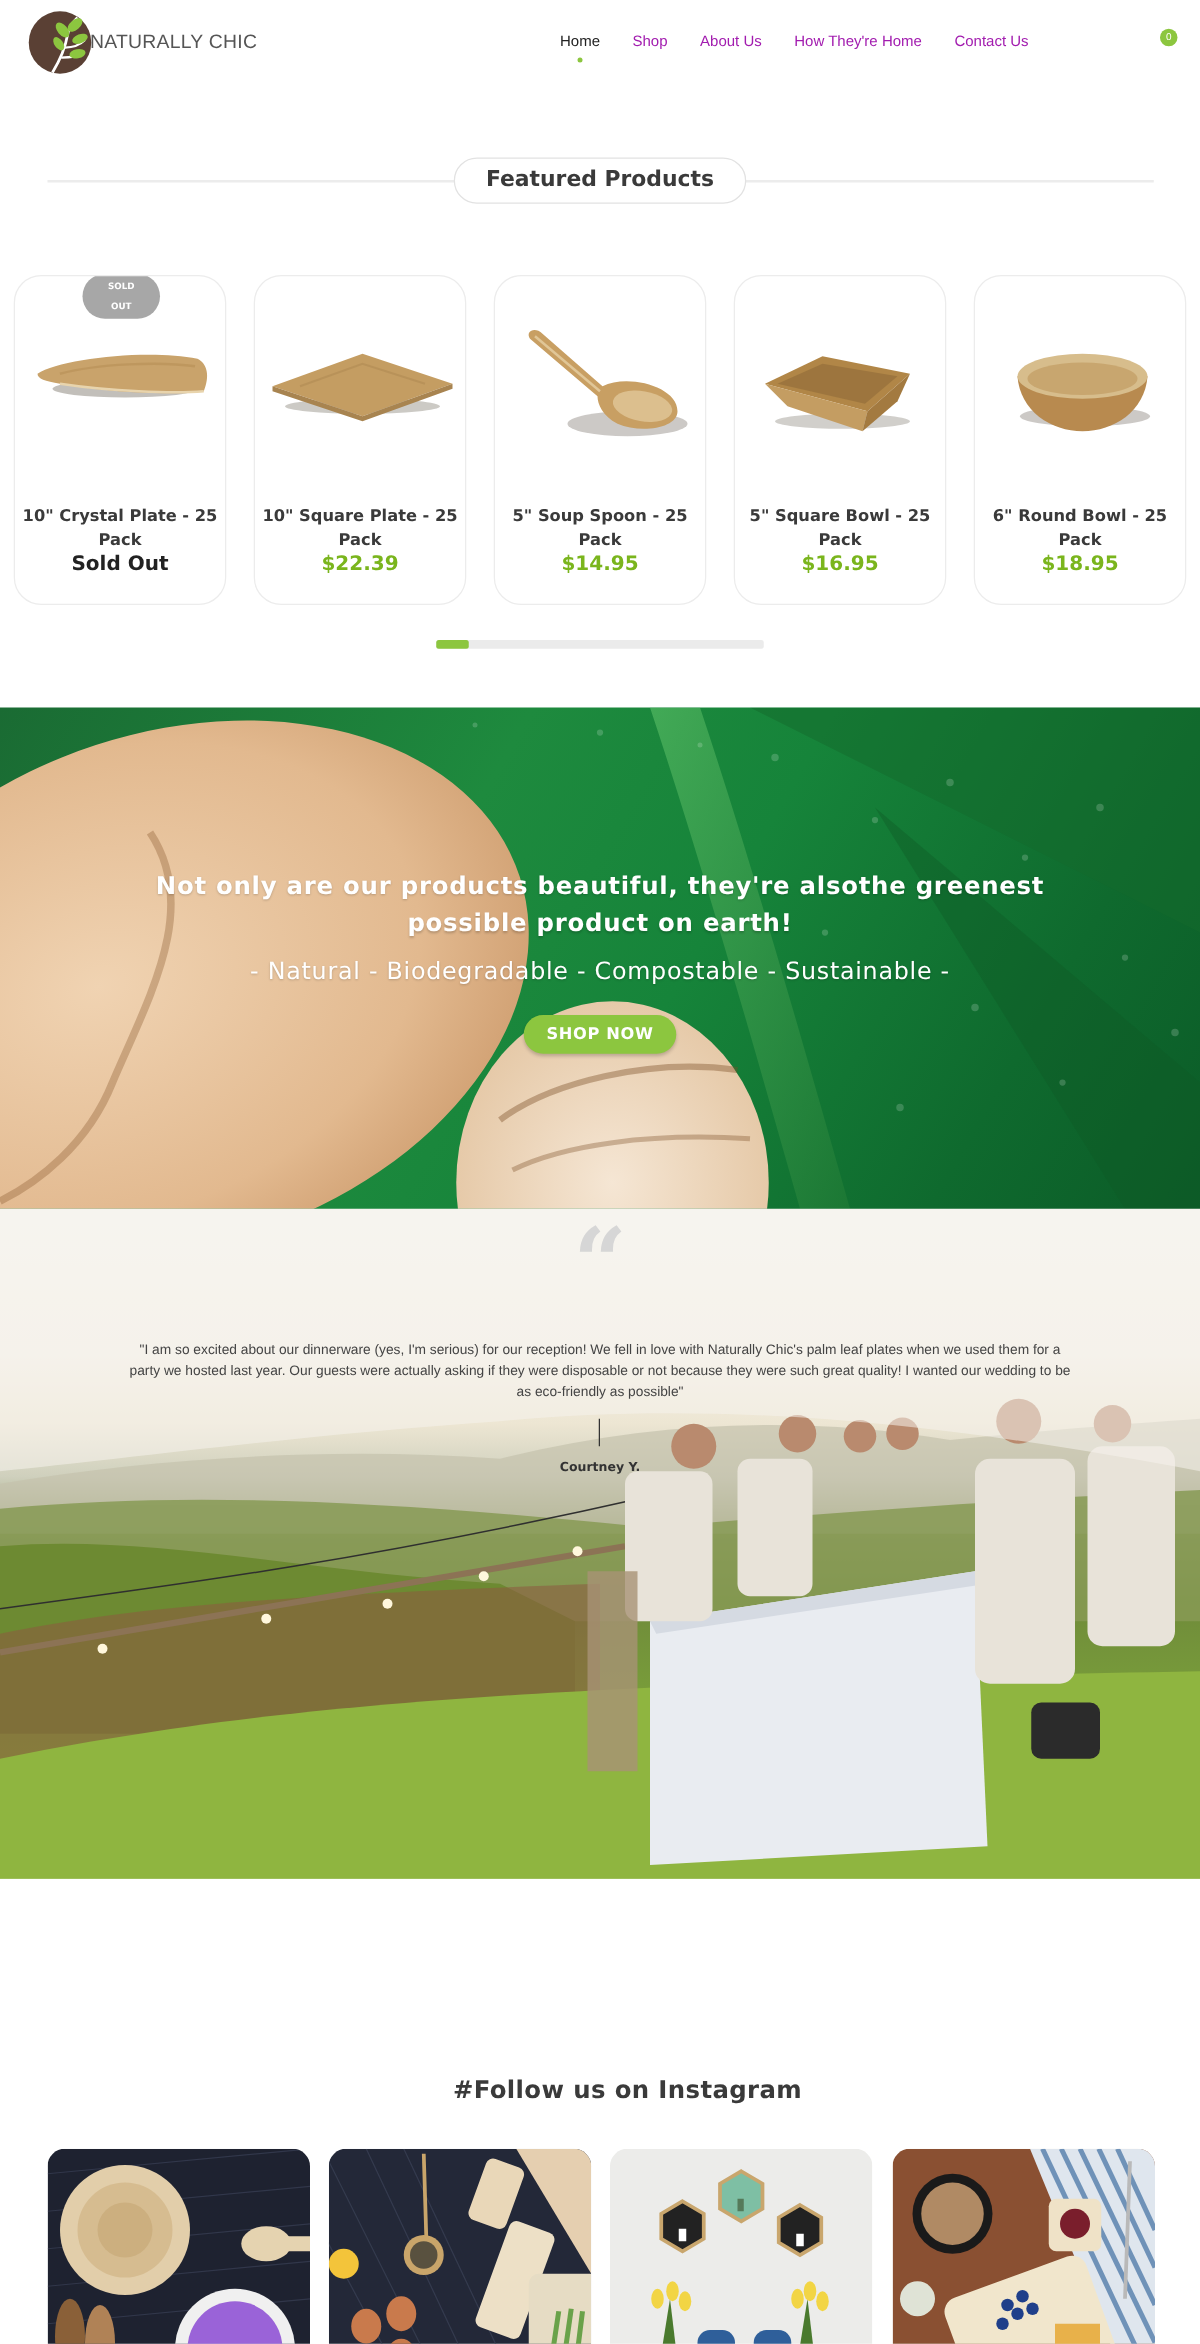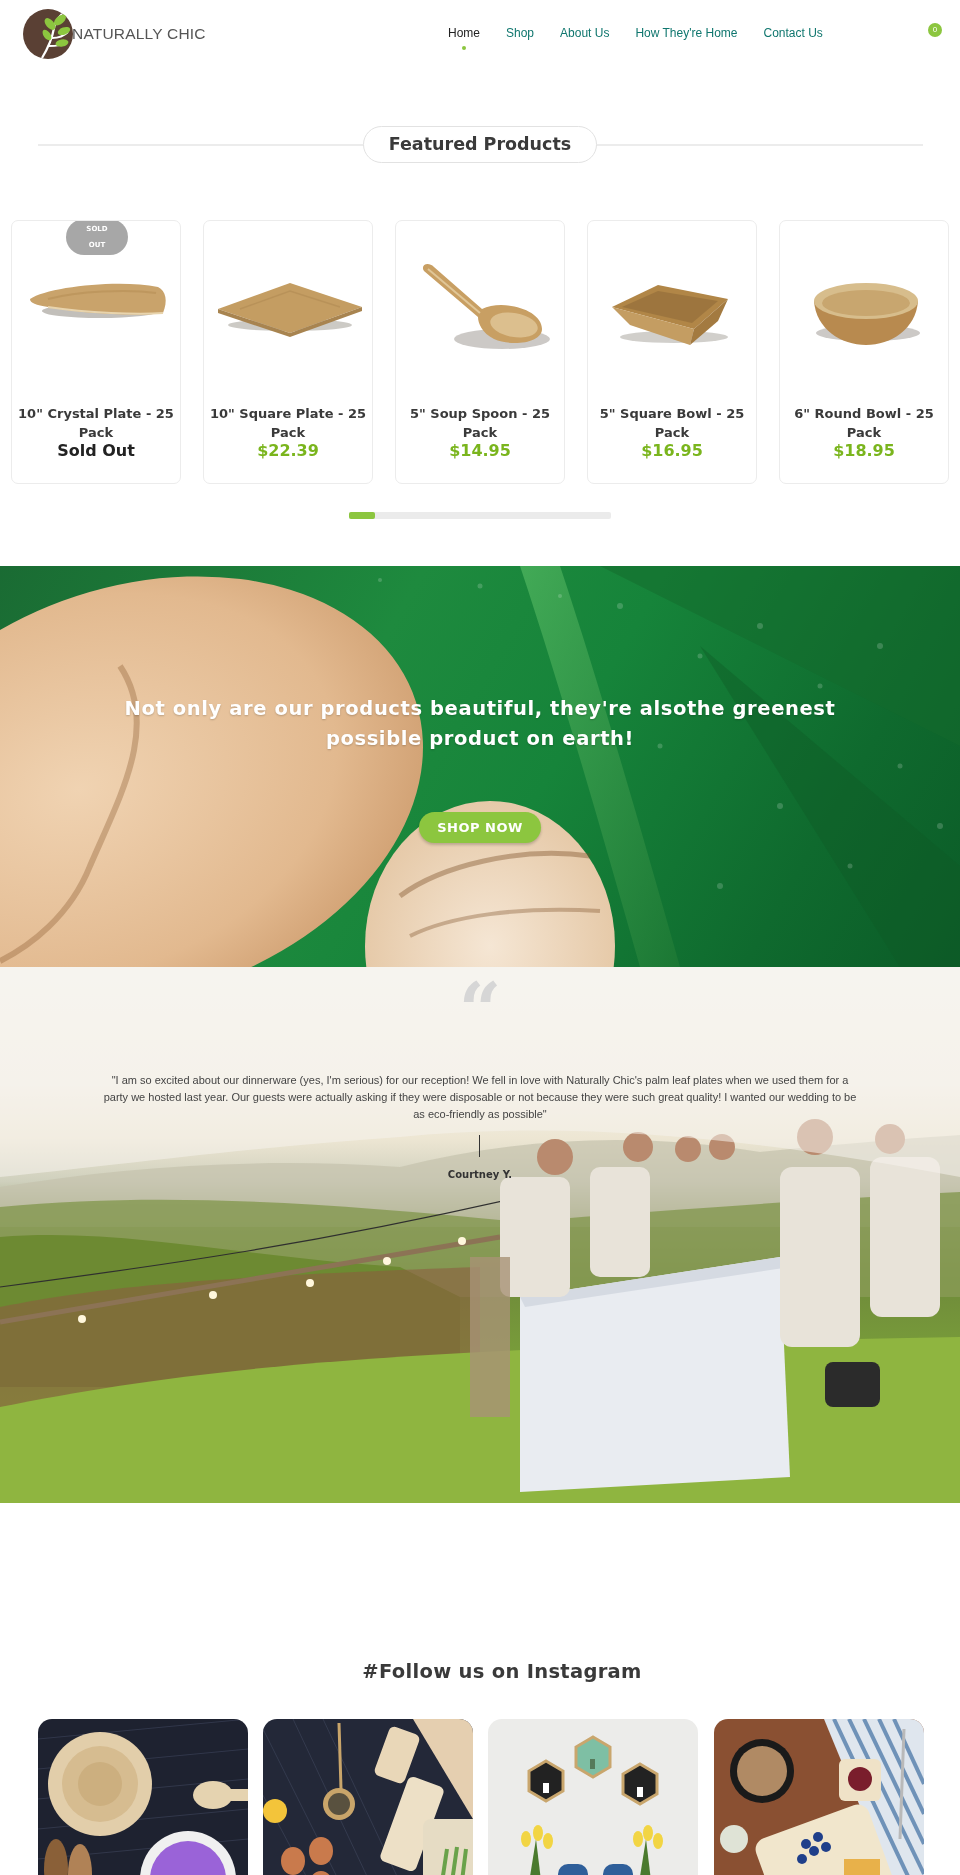--- a/index.html
+++ b/index.html
@@ -5,32 +5,32 @@
   * { box-sizing: border-box; margin: 0; padding: 0; }
   html, body { width: 960px; background: #ffffff; }
   body { font-family: "DejaVu Sans", sans-serif; color: #333; position: relative; height: 1875px; overflow: hidden; }
 
   
   .header { position: absolute; top: 0; left: 0; width: 960px; height: 70px; }
   .logo { position: absolute; left: 22px; top: 8px; display: flex; align-items: center; cursor: pointer; }
   .logo-mark { width: 52px; height: 52px; }
   .logo-text { font-family: "Liberation Sans", sans-serif; font-size: 15.5px; color: #555; letter-spacing: 0.2px; margin-left: -2px; }
   .nav { position: absolute; top: 26px; left: 448px; display: flex; }
-  .nav-item { font-family: "Liberation Sans", sans-serif; font-size: 12px; color: #0f766e; margin-right: 26px; position: relative; cursor: pointer; white-space: nowrap; }
+  .nav-item { font-family: "Liberation Sans", sans-serif; font-size: 12px; color: #a21caf; margin-right: 26px; position: relative; cursor: pointer; white-space: nowrap; }
   .nav-item.active { color: #222; }
   .nav-item .dot { position: absolute; left: 50%; top: 20px; width: 4px; height: 4px; margin-left: -2px; border-radius: 50%; background: #8cc63f; }
   .cart-badge { position: absolute; left: 928px; top: 23px; width: 14px; height: 14px; border-radius: 50%; background: #8cc63f; color: #fff; font-size: 8px; line-height: 14px; text-align: center; font-family: "Liberation Sans", sans-serif; cursor: pointer; }
 
   
   .featured-line { position: absolute; top: 144px; left: 38px; width: 885px; height: 2px; background: #ececec; }
   .featured-pill { position: absolute; top: 126px; left: 363px; width: 234px; height: 37px; border: 1px solid #e2e2e2; border-radius: 19px; background: #fff; text-align: center; font-size: 17.5px; font-weight: bold; line-height: 35px; color: #3a3a3a; }
 
   
   .products { position: absolute; top: 220px; left: 11px; width: 940px; height: 264px; }
-  .card { position: absolute; top: 0; width: 170px; height: 264px; border: 1px solid #ececec; border-radius: 7px; background: #fff; text-align: center; cursor: pointer; overflow: hidden; }
+  .card { position: absolute; top: 0; width: 170px; height: 264px; border: 1px solid #ececec; border-radius: 22px; background: #fff; text-align: center; cursor: pointer; overflow: hidden; }
   .card .pimg { position: absolute; top: 8px; left: 6px; width: 158px; height: 160px; }
   .card .pname { position: absolute; top: 183px; left: 4px; right: 4px; font-size: 13px; font-weight: bold; color: #3a3a3a; line-height: 19px; }
   .card .pprice { position: absolute; top: 220px; left: 0; right: 0; font-size: 16px; font-weight: bold; color: #7ab51d; }
   .card .pprice.sold { color: #222; }
   .soldout-badge { position: absolute; top: 0px; left: 54px; width: 62px; height: 36px; background: #a7a7a7; border-radius: 0 0 22px 22px / 0 0 18px 18px; color: #fff; font-size: 7px; font-weight: bold; line-height: 16px; padding-top: 2px; border-radius: 20px; top: -2px; }
 
   
   .progress { position: absolute; top: 512px; left: 349px; width: 262px; height: 7px; background: #ebebeb; border-radius: 2px; cursor: pointer; }
   .progress-fill { height: 100%; background: #8cc63f; border-radius: 2px; }
 
@@ -201,20 +201,21 @@
       <circle cx="120" cy="22" r="2"></circle>
         <circle cx="60" cy="60" r="2.5"></circle>
     </g>
     <ellipse cx="140" cy="225" rx="290" ry="205" fill="url(#plateA)" transform="rotate(-18 140 225)"></ellipse>
     <path d="M120 100 C 160 160, 120 230, 90 300 C 70 350, 30 380, 0 395" stroke="#8a5a2e" stroke-width="6" fill="none" opacity="0.35"></path>
     <ellipse cx="490" cy="380" rx="125" ry="145" fill="url(#plateB)"></ellipse>
     <path d="M400 330 C 440 300, 520 280, 590 290" stroke="#7b4e25" stroke-width="5" fill="none" opacity="0.4"></path>
     <path d="M410 370 C 450 350, 520 340, 600 345" stroke="#7b4e25" stroke-width="4" fill="none" opacity="0.35"></path>
   </svg>
   <div class="hero-title">Not only are our products beautiful, they're alsothe greenest possible product on earth!</div>
+  <div class="hero-sub">- Natural - Biodegradable - Compostable - Sustainable -</div>
   <div class="shop-btn">SHOP NOW</div>
 </section>
 
 <section class="testimonial">
   <svg class="bg" width="960" height="536" viewBox="0 0 960 536">
     <path d="M0 220 C 120 200, 260 190, 400 200 C 520 170, 640 165, 760 185 C 860 175, 930 170, 960 168 L 960 260 L 0 260 Z" fill="#c4c2ad" opacity="0.7"></path>
     <path d="M0 240 C 160 225, 320 235, 520 255 C 700 240, 860 230, 960 225 L 960 330 L 0 330 Z" fill="#879a55" opacity="0.85"></path>
     <path d="M0 270 C 120 260, 240 290, 400 300 L 460 330 L 460 420 L 0 420 Z" fill="#6d8a32"></path>
     <path d="M0 340 C 100 320, 200 310, 480 300 L 480 460 L 0 460 Z" fill="#8e5a3f" opacity="0.55"></path>
     <path d="M0 355 L 500 270" stroke="#8c7355" stroke-width="5"></path>

